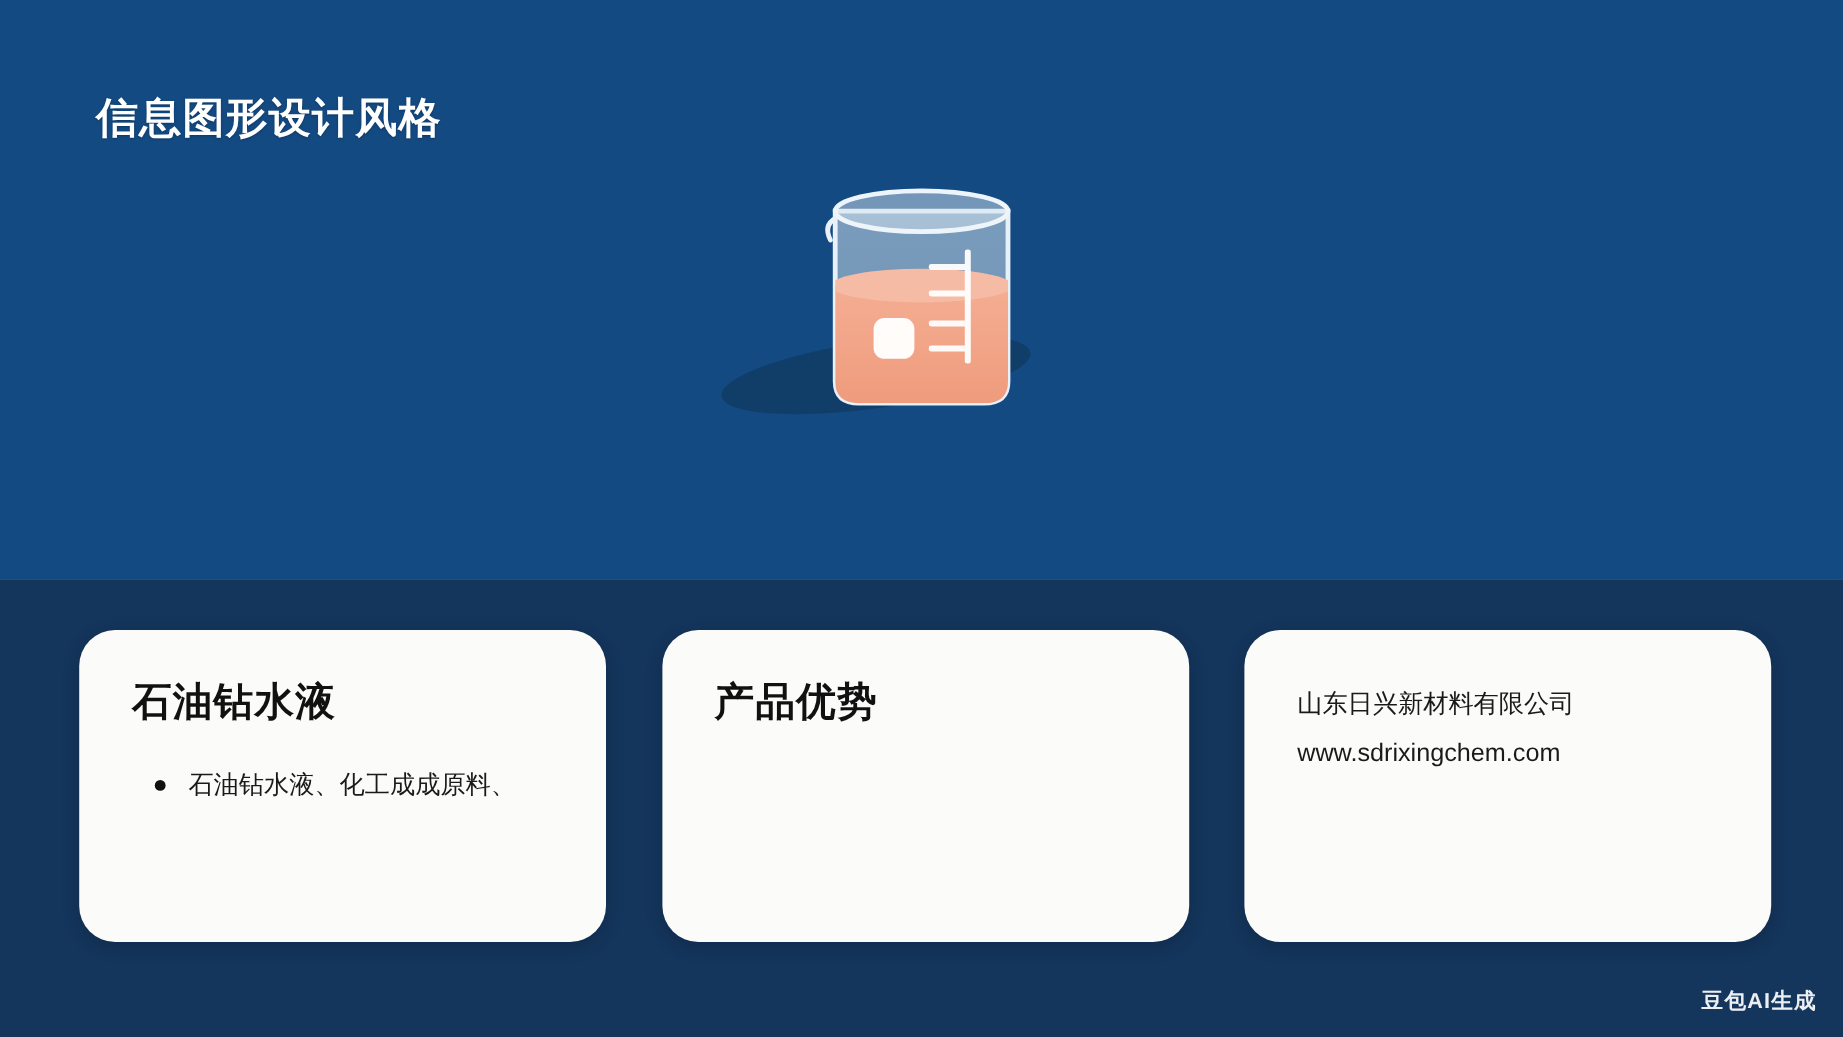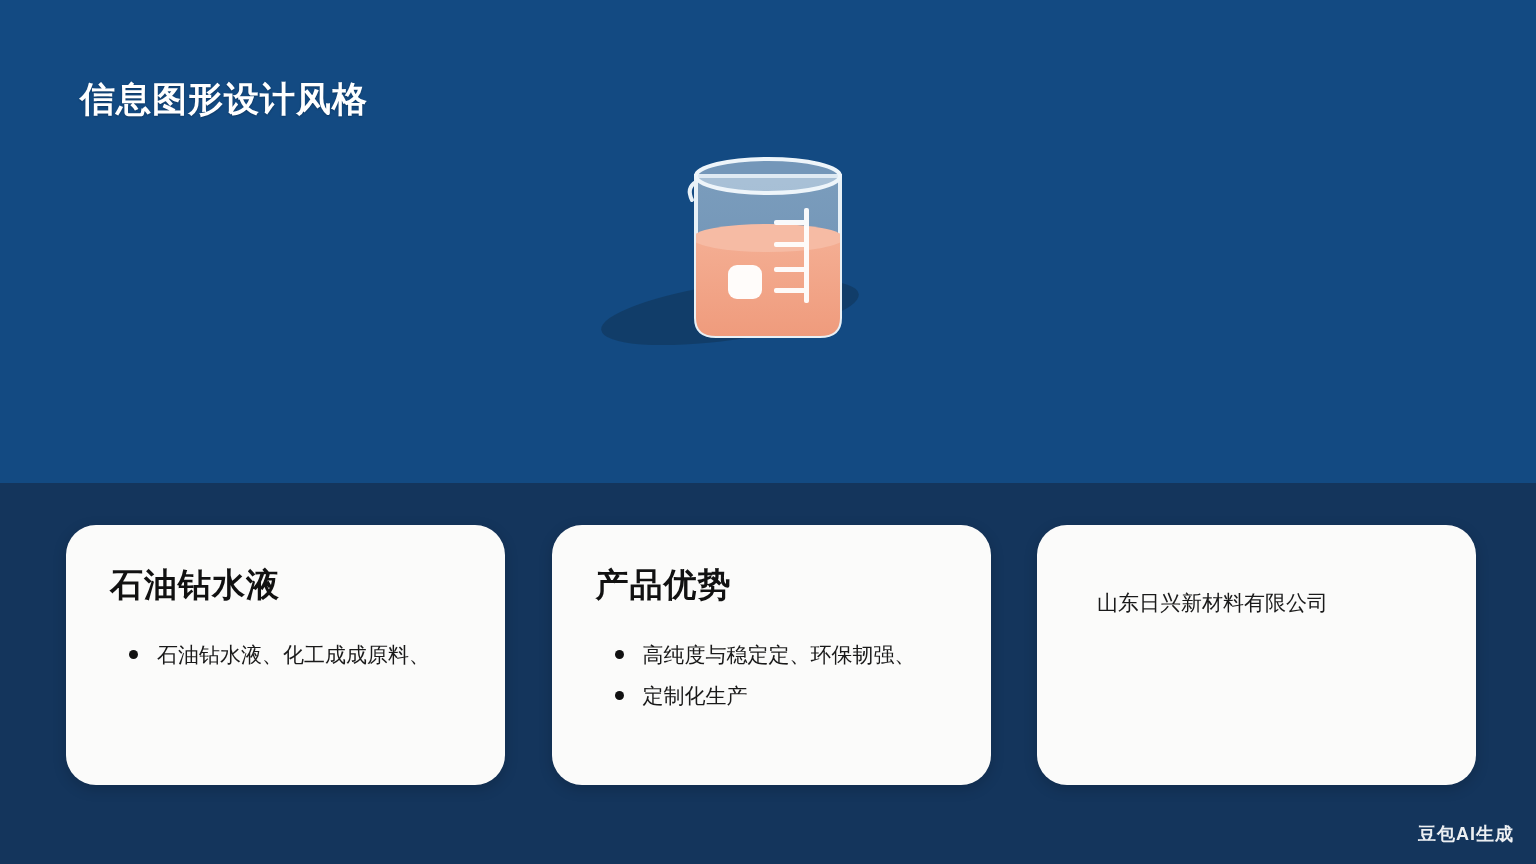--- a/index.html
+++ b/index.html
@@ -126,21 +126,21 @@
   .bullets li .dot {
     position: absolute;
     left: 8px;
     top: 15px;
     width: 9px;
     height: 9px;
     border-radius: 50%;
     background: #111111;
   }
   .plain-lines {
-    margin: 16px;
+    margin: 0;
     padding: 0;
   }
   .plain-lines .line {
     font-size: 21px;
     color: #1a1a1a;
     line-height: 1.95;
     white-space: nowrap;
   }
   
   .watermark {
@@ -220,35 +220,26 @@
       <ul class="bullets">
         <li>
           <span class="dot"></span>
           <span>石油钻水液、化工成成原料、</span>
         </li>
       </ul>
     </div>
 
     <div class="card">
       <div class="card-title">产品优势</div>
-      <ul class="bullets">
-        <li>
-          <span class="dot"></span>
-          <span>高纯度与稳定定、环保韧强、</span>
-        </li>
-        <li>
-          <span class="dot"></span>
-          <span>定制化生产</span>
-        </li>
-      </ul>
     </div>
 
     <div class="card">
       <div class="plain-lines">
         <div class="line">山东日兴新材料有限公司</div>
+        <div class="line">www.sdrixingchem.com</div>
       </div>
     </div>
 
   </div>
 
   <div class="watermark">豆包AI生成</div>
 
 </div>
 
 </body></html>

